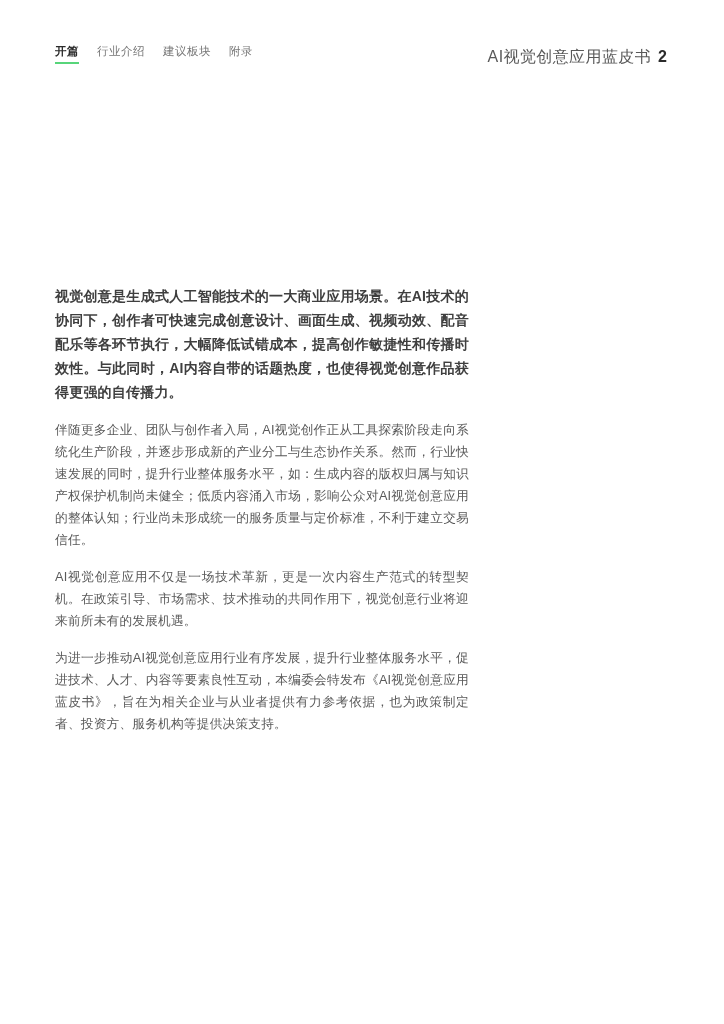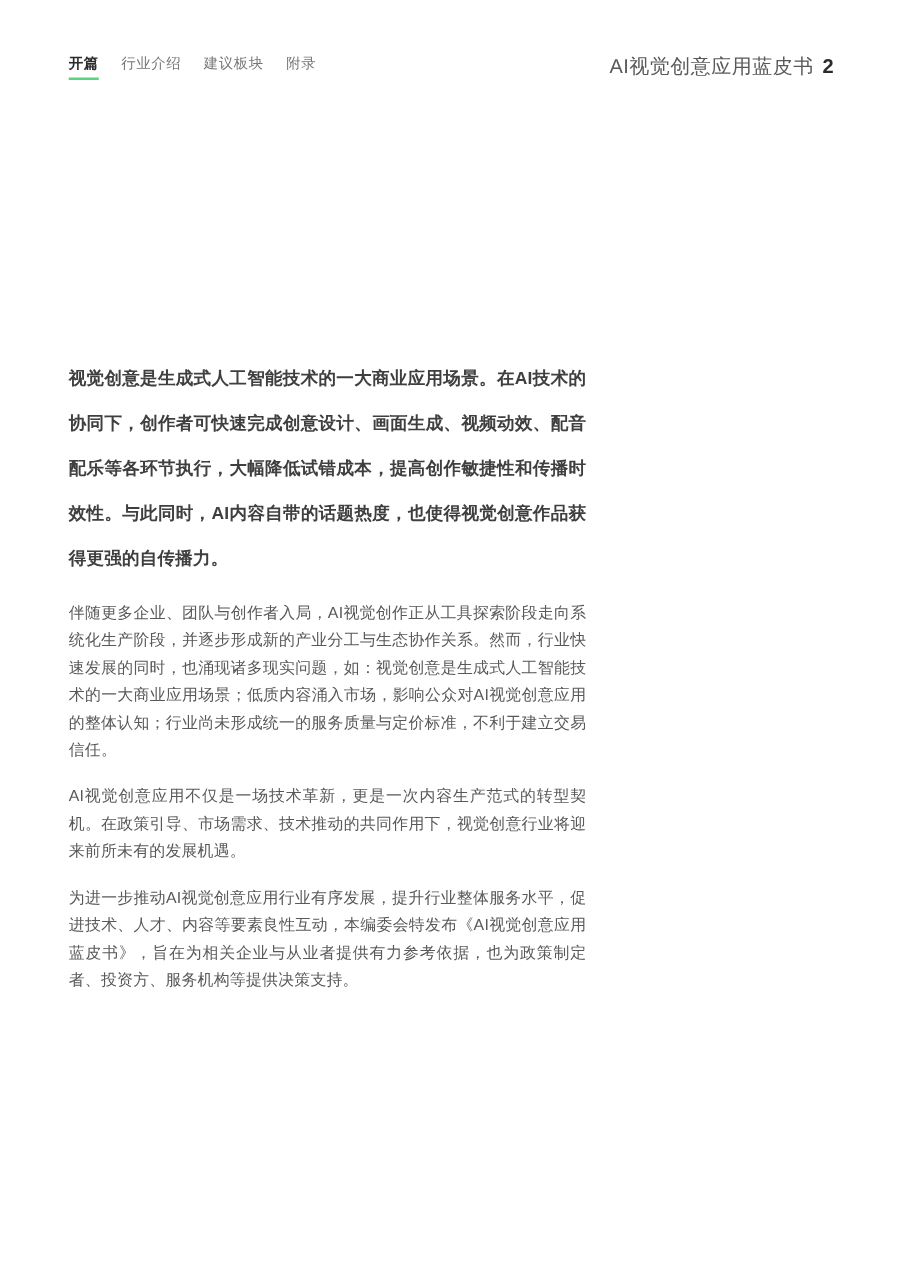--- a/index.html
+++ b/index.html
@@ -17,21 +17,21 @@
   }
 
   
   .header {
     position: absolute;
     top: 44px;
     left: 55px;
     right: 57px;
     display: flex;
     justify-content: space-between;
-    align-items: center;
+    align-items: flex-end;
   }
   .nav {
     display: flex;
     align-items: flex-start;
     gap: 18px;
   }
   .nav-item {
     font-size: 11.5px;
     line-height: 14px;
     color: var(--nav-inactive-text, #767676);
@@ -65,21 +65,21 @@
   
   .content {
     position: absolute;
     top: 284px;
     left: 55px;
     width: 414px;
   }
   .lead-paragraph {
     margin: 0;
     font-size: 14px;
-    line-height: 36px;
+    line-height: 24px;
     font-weight: bold;
     color: var(--lead-text, #3f3f3f);
     text-align: justify;
     letter-spacing: 0.2px;
   }
   .body-paragraph {
     margin: 15px 0 0 0;
     font-size: 12.7px;
     line-height: 22px;
     font-weight: normal;
@@ -102,18 +102,18 @@
       <div class="nav-item">附录</div>
     </div>
     <div class="header-right">
       <span class="doc-title">AI视觉创意应用蓝皮书</span>
       <span class="page-number">2</span>
     </div>
   </div>
 
   <div class="content">
     <p class="lead-paragraph">视觉创意是生成式人工智能技术的一大商业应用场景。在AI技术的协同下，创作者可快速完成创意设计、画面生成、视频动效、配音配乐等各环节执行，大幅降低试错成本，提高创作敏捷性和传播时效性。与此同时，AI内容自带的话题热度，也使得视觉创意作品获得更强的自传播力。</p>
-    <p class="body-paragraph">伴随更多企业、团队与创作者入局，AI视觉创作正从工具探索阶段走向系统化生产阶段，并逐步形成新的产业分工与生态协作关系。然而，行业快速发展的同时，也涌现诸多现实问题，如：视觉创意是生成式人工智能技术的一大商业应用场景；低质内容涌入市场，影响公众对AI视觉创意应用的整体认知；行业尚未形成统一的服务质量与定价标准，不利于建立交易信任。</p>
+    <p class="body-paragraph">伴随更多企业、团队与创作者入局，AI视觉创作正从工具探索阶段走向系统化生产阶段，并逐步形成新的产业分工与生态协作关系。然而，行业快速发展的同时，提升行业整体服务水平，如：生成内容的版权归属与知识产权保护机制尚未健全；低质内容涌入市场，影响公众对AI视觉创意应用的整体认知；行业尚未形成统一的服务质量与定价标准，不利于建立交易信任。</p>
     <p class="body-paragraph">AI视觉创意应用不仅是一场技术革新，更是一次内容生产范式的转型契机。在政策引导、市场需求、技术推动的共同作用下，视觉创意行业将迎来前所未有的发展机遇。</p>
     <p class="body-paragraph">为进一步推动AI视觉创意应用行业有序发展，提升行业整体服务水平，促进技术、人才、内容等要素良性互动，本编委会特发布《AI视觉创意应用蓝皮书》，旨在为相关企业与从业者提供有力参考依据，也为政策制定者、投资方、服务机构等提供决策支持。</p>
   </div>
 
 </div>
 
 </body></html>

